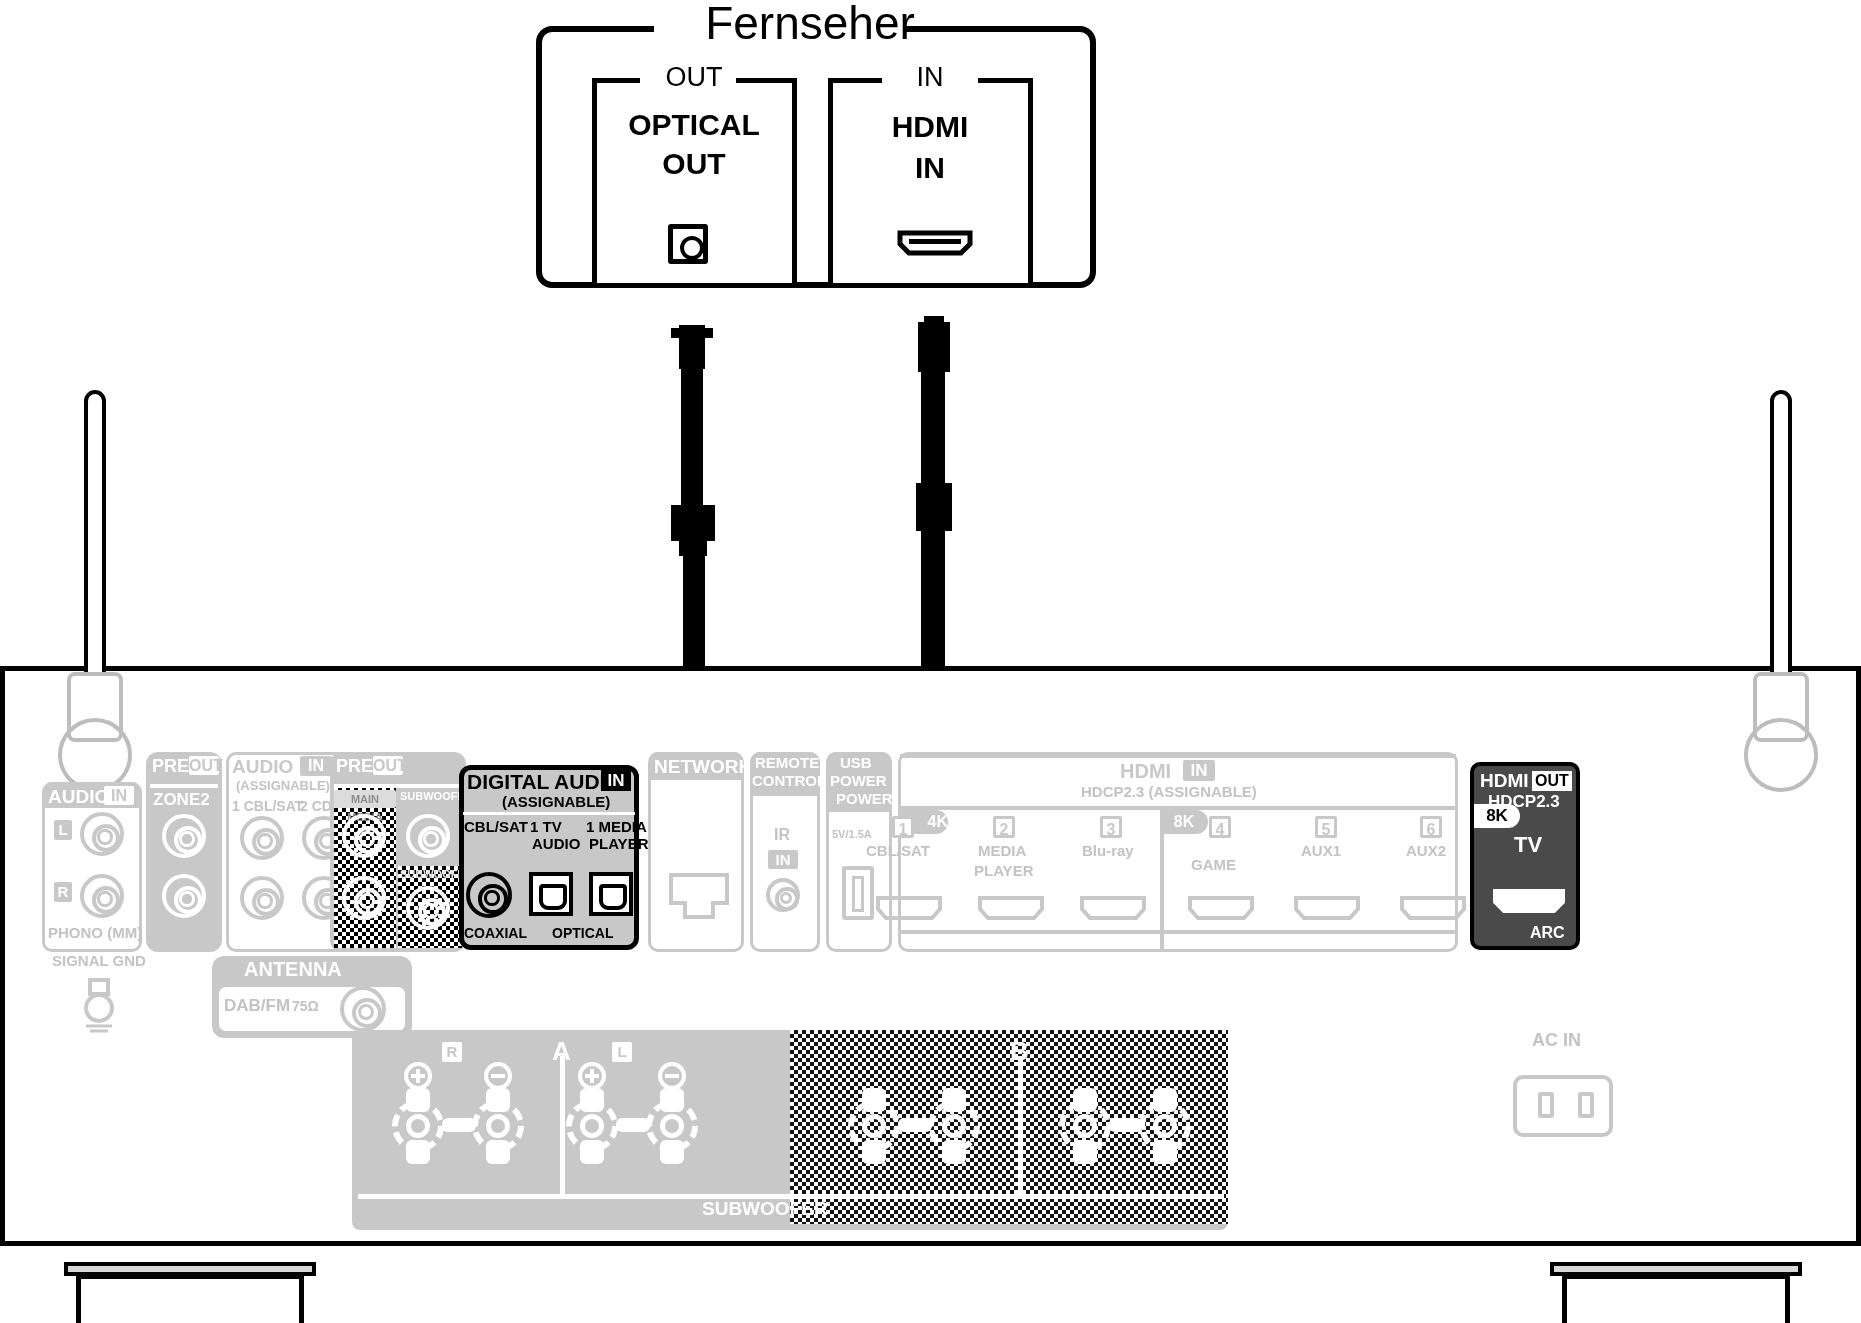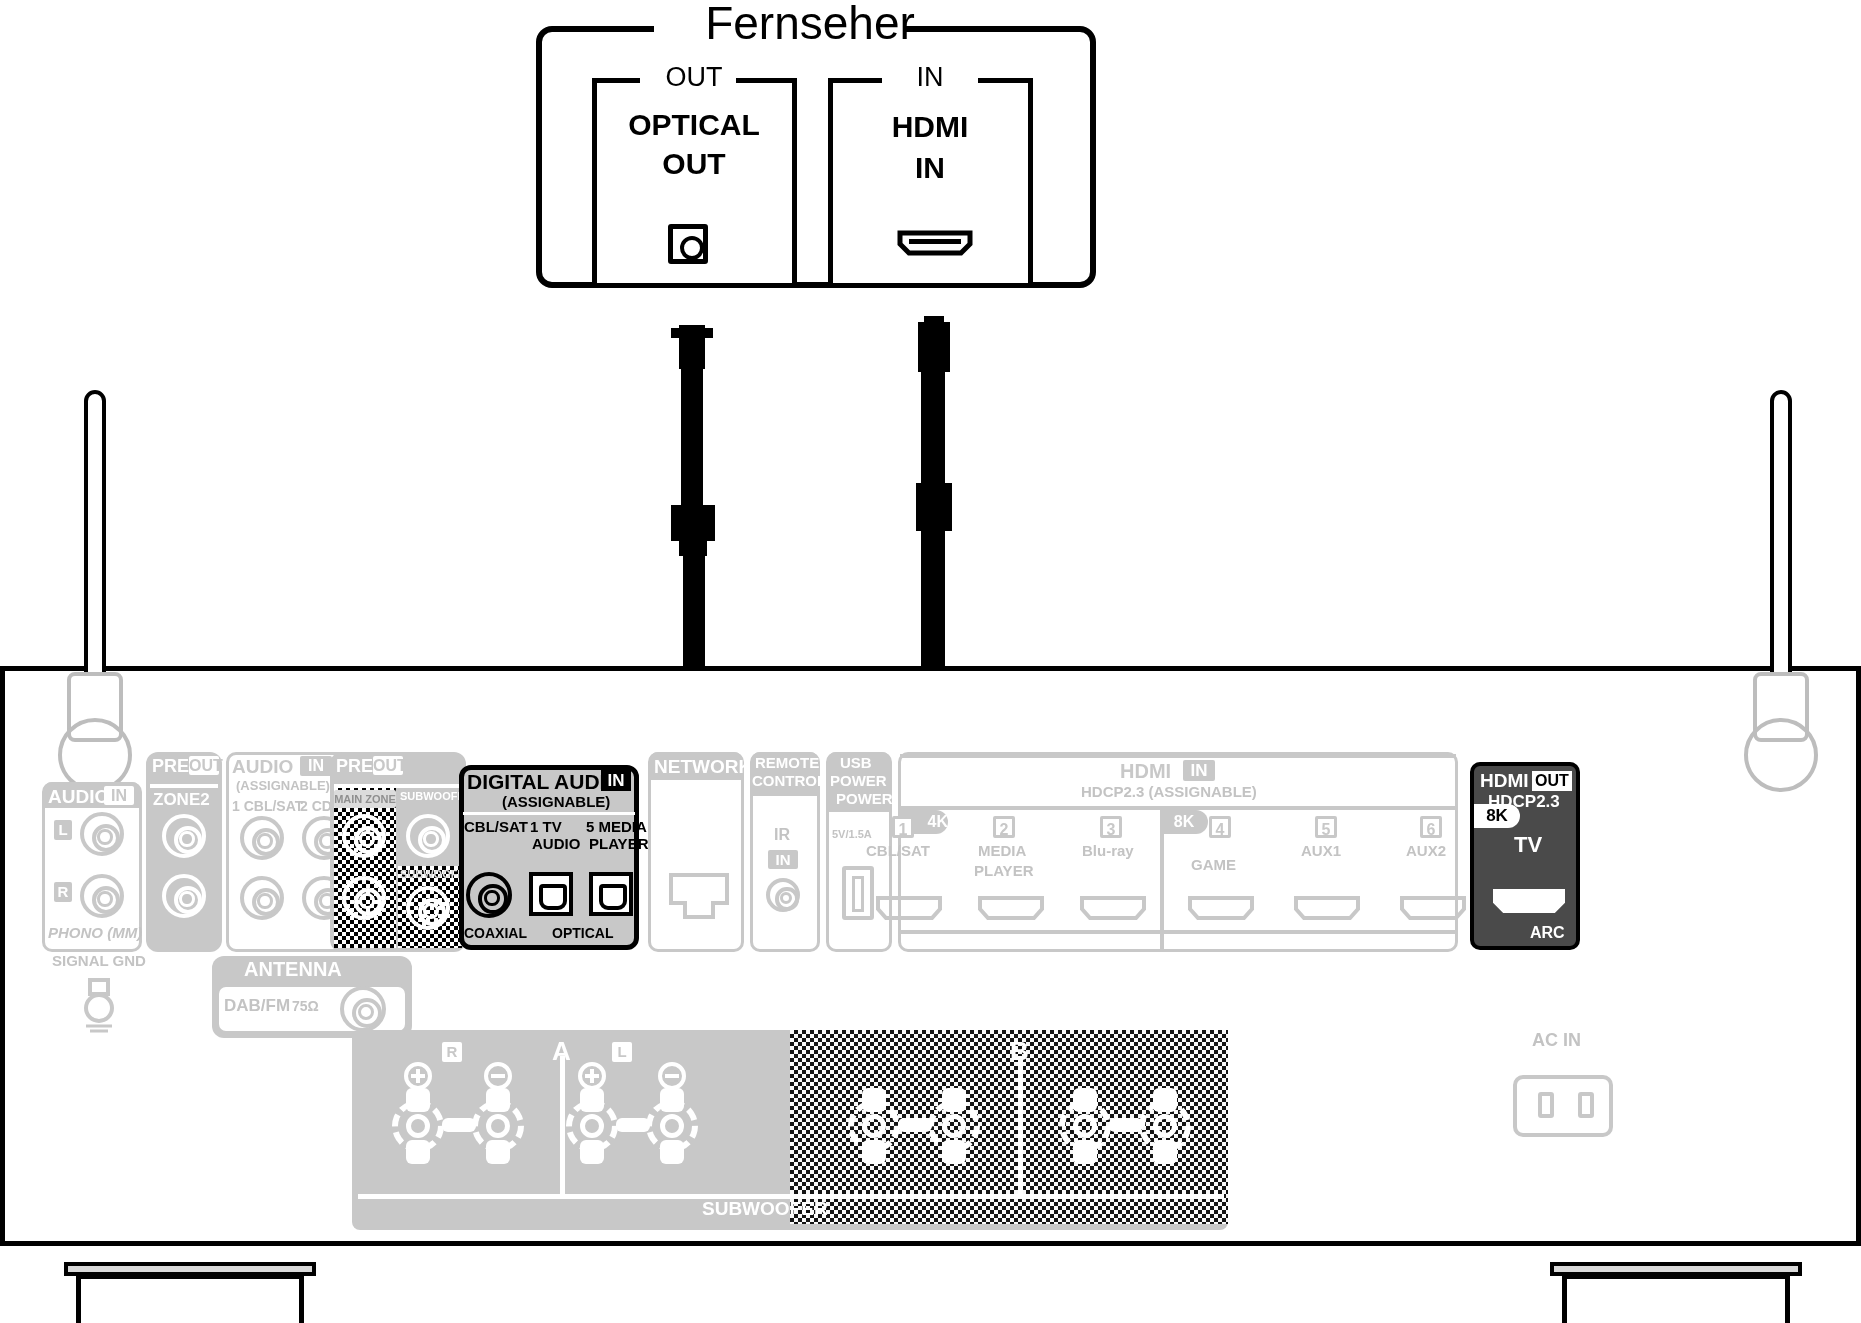--- a/index.html
+++ b/index.html
@@ -310,21 +310,21 @@
   <div class="antenna-hinge" style="left:1744px; top:718px;"></div>
 
   <div class="panel-white" style="left:42px; top:782px; width:100px; height:170px;"></div>
   <div class="chip-inv" style="left:44px; top:782px; width:96px; height:26px; border-radius:8px 8px 0 0;"></div>
   <div class="hdr" style="left:48px; top:786px; font-size:19px;">AUDIO</div>
   <div class="chip" style="left:104px; top:786px; width:30px; height:19px; font-size:16px; line-height:19px;">IN</div>
   <div class="chip-inv" style="left:54px; top:820px; width:18px; height:20px; font-size:15px; line-height:20px;">L</div>
   <div class="rca" style="left:80px; top:812px; width:44px; height:44px;"></div>
   <div class="chip-inv" style="left:54px; top:882px; width:18px; height:20px; font-size:15px; line-height:20px;">R</div>
   <div class="rca" style="left:80px; top:874px; width:44px; height:44px;"></div>
-  <div class="lbl" style="left:48px; top:924px; font-size:15px;font-style:italic;">PHONO (MM)</div>
+  <div class="lbl" style="left:48px; top:924px; font-size:15px;">PHONO (MM)</div>
   <div class="lbl" style="left:52px; top:952px; font-size:15px;">SIGNAL GND</div>
   <div style="position:absolute; left:78px; top:978px; width:42px; height:56px;">
     <svg width="42" height="56" viewBox="0 0 42 56">
       <rect x="12" y="2" width="18" height="14" fill="none" stroke="#c8c8c8" stroke-width="4"></rect>
       <circle cx="21" cy="30" r="13" fill="none" stroke="#c8c8c8" stroke-width="4"></circle>
       <path d="M8 48 H34 M12 53 H30" stroke="#c8c8c8" stroke-width="3" fill="none"></path>
     </svg>
   </div>
 
   <div class="panel" style="left:146px; top:752px; width:76px; height:200px;"></div>
@@ -344,21 +344,21 @@
   <div class="rca" style="left:240px; top:816px; width:44px; height:44px;"></div>
   <div class="rca" style="left:302px; top:816px; width:44px; height:44px;"></div>
   <div class="rca" style="left:240px; top:876px; width:44px; height:44px;"></div>
   <div class="rca" style="left:302px; top:876px; width:44px; height:44px;"></div>
 
   <div class="panel" style="left:330px; top:752px; width:136px; height:200px;"></div>
   <div class="hdr" style="left:336px; top:756px; font-size:18px;">PRE</div>
   <div class="chip" style="left:373px; top:756px; width:30px; height:19px; font-size:16px; line-height:19px;">OUT</div>
   <div class="hrule" style="left:334px; top:784px; width:128px; background:#ffffff;"></div>
   <div class="checker" style="left:334px; top:788px; width:62px; height:160px;"></div>
-  <div class="chip-inv" style="left:334px; top:790px; width:62px; height:18px; font-size:11px; line-height:18px; background:#dcdcdc; color:#8f8f8f;">MAIN ZONE</div>
+  <div class="chip-inv" style="left:334px; top:790px; width:62px; height:18px; font-size:11px; line-height:18px; background:#dcdcdc; color:#8f8f8f;">MAIN MEDIA</div>
   <div class="rca rca-w" style="left:342px; top:814px; width:44px; height:44px;"></div>
   <div class="rca rca-w" style="left:342px; top:876px; width:44px; height:44px;"></div>
   <div class="lbl-w lbl" style="left:400px; top:790px; font-size:11px;">SUBWOOFER 1</div>
   <div class="rca rca-w" style="left:406px; top:814px; width:44px; height:44px;"></div>
   <div class="checker" style="left:398px; top:866px; width:64px; height:82px;"></div>
   <div class="lbl" style="left:400px; top:868px; font-size:11px; color:#dcdcdc;">SUBWOOFER 2</div>
   <div class="rca rca-w" style="left:406px; top:886px; width:44px; height:44px;"></div>
 
   <div class="panel" style="left:212px; top:956px; width:200px; height:82px; border-radius:12px;"></div>
   <div class="hdr" style="left:244px; top:958px; font-size:20px;">ANTENNA</div>
@@ -368,21 +368,21 @@
   <div class="rca" style="left:340px; top:986px; width:46px; height:46px;"></div>
 
   <div id="dig-panel"></div>
   <div id="dig-hdr-txt" style="left:467px; top:770px; font-size:21px;">DIGITAL AUDIO</div>
   <div class="dig-chip" style="left:601px; top:770px; width:30px; height:21px; font-size:17px; line-height:21px;">IN</div>
   <div class="dig-lbl" style="left:502px; top:793px; font-size:15px;">(ASSIGNABLE)</div>
   <div class="hrule" style="left:463px; top:812px; width:172px; background:#ffffff; height:3px;"></div>
   <div class="dig-lbl" style="left:464px; top:818px; font-size:15px;">CBL/SAT</div>
   <div class="dig-lbl" style="left:530px; top:818px; font-size:15px;">1  TV</div>
   <div class="dig-lbl" style="left:532px; top:835px; font-size:15px;">AUDIO</div>
-  <div class="dig-lbl" style="left:586px; top:818px; font-size:15px;">5 MEDIA</div>
+  <div class="dig-lbl" style="left:586px; top:818px; font-size:15px;">1 MEDIA</div>
   <div class="dig-lbl" style="left:589px; top:835px; font-size:15px;">PLAYER</div>
   <div class="coax-jack" style="left:466px; top:872px; width:46px; height:46px;"></div>
   <div class="opt-jack" style="left:529px; top:872px;">
     <div class="opt-jack-inner"></div>
   </div>
   <div class="opt-jack" style="left:589px; top:872px;">
     <div class="opt-jack-inner"></div>
   </div>
   <div class="dig-lbl" style="left:464px; top:925px; font-size:14px;">COAXIAL</div>
   <div class="dig-lbl" style="left:552px; top:925px; font-size:14px;">OPTICAL</div>

